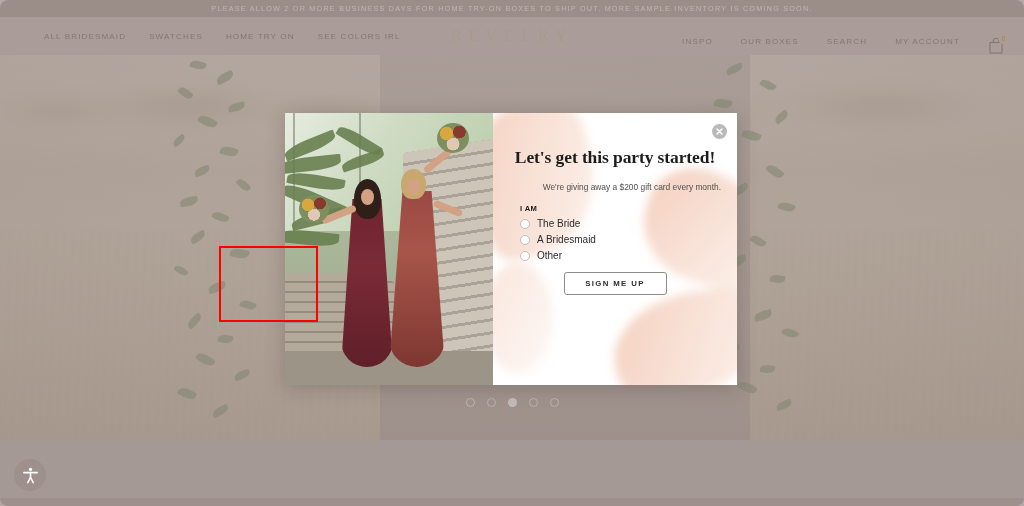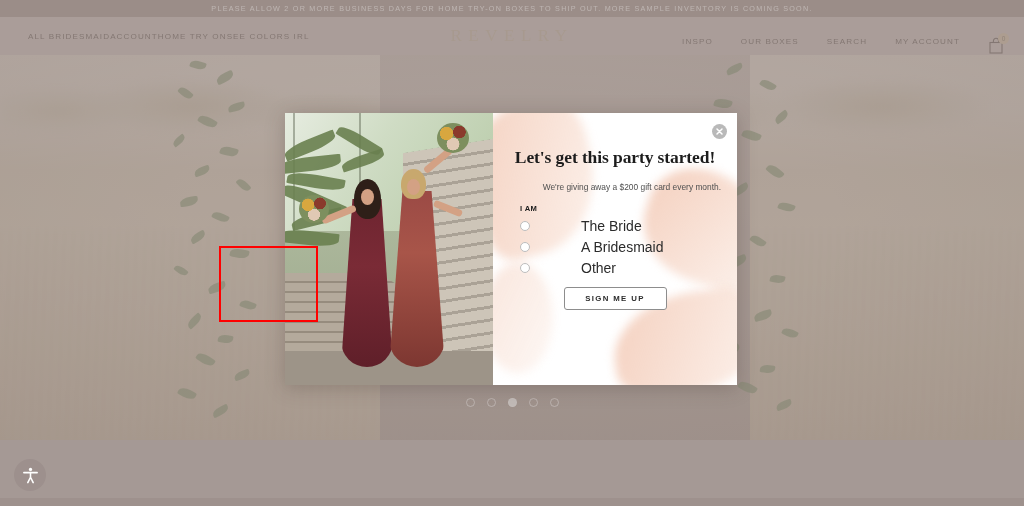--- a/index.html
+++ b/index.html
@@ -10,20 +10,21 @@
     overflow: hidden;
     font-family: "Liberation Sans", sans-serif;
     background: #b5a9a7;
   }
 
   #page {
     position: relative;
     width: 1024px;
     height: 506px;
     overflow: hidden;
+    border-radius: 8px;
   }
 
   
   #bg-page {
     position: absolute;
     inset: 0;
     background: #cfc4bf;
   }
 
   
@@ -157,22 +158,22 @@
 
   
   .header {
     position: absolute;
     left: 0; top: 17px;
     width: 1024px; height: 38px;
     background: #c3b7b4;
     display: flex; align-items: center;
   }
   .nav-left {
-    position: absolute; left: 28px;
-    display: flex; align-items: center; 
+    position: absolute; left: 44px;
+    display: flex; align-items: center; gap: 23px;
   }
   .nav-right {
     position: absolute; right: 20px;
     display: flex; align-items: flex-start; gap: 28px; margin-top: 18px;
   }
   .nav-link {
     font-size: 8.1px;
     letter-spacing: 1.1px;
     color: #6f625f;
     white-space: nowrap;
@@ -392,23 +393,22 @@
     cursor: pointer;
   }
   .radio-circle {
     width: 10px; height: 10px;
     border-radius: 50%;
     border: 1.2px solid #bdbdbd;
     background: #fff;
     flex: none;
   }
   .radio-text {
-    font-size: 14px;
+    font-size: 10px;
     color: #2b2b2b;
-    margin-left: 44px;
   }
 
   .signup-btn {
     display: block;
     margin: 11px auto 0;
     width: 103px; height: 23px;
     background: #ffffff;
     border: 1px solid #8d8d8d;
     border-radius: 3px;
     font-family: "Liberation Sans", sans-serif;
@@ -511,21 +511,21 @@
 
     <div class="announcement">
       <span class="announcement-text">PLEASE ALLOW 2 OR MORE BUSINESS DAYS FOR HOME TRY-ON BOXES TO SHIP OUT. MORE SAMPLE INVENTORY IS COMING SOON.</span>
     </div>
 
     <div class="header">
       <div class="brand-logo">REVELRY</div>
 
       <div class="nav-left">
         <span class="nav-link">ALL BRIDESMAID</span>
-        <span class="nav-link">ACCOUNT</span>
+        <span class="nav-link">SWATCHES</span>
         <span class="nav-link">HOME TRY ON</span>
         <span class="nav-link">SEE COLORS IRL</span>
       </div>
 
       <div class="nav-right">
         <span class="nav-link">INSPO</span>
         <span class="nav-link">OUR BOXES</span>
         <span class="nav-link">SEARCH</span>
         <span class="nav-link">MY ACCOUNT</span>
 

